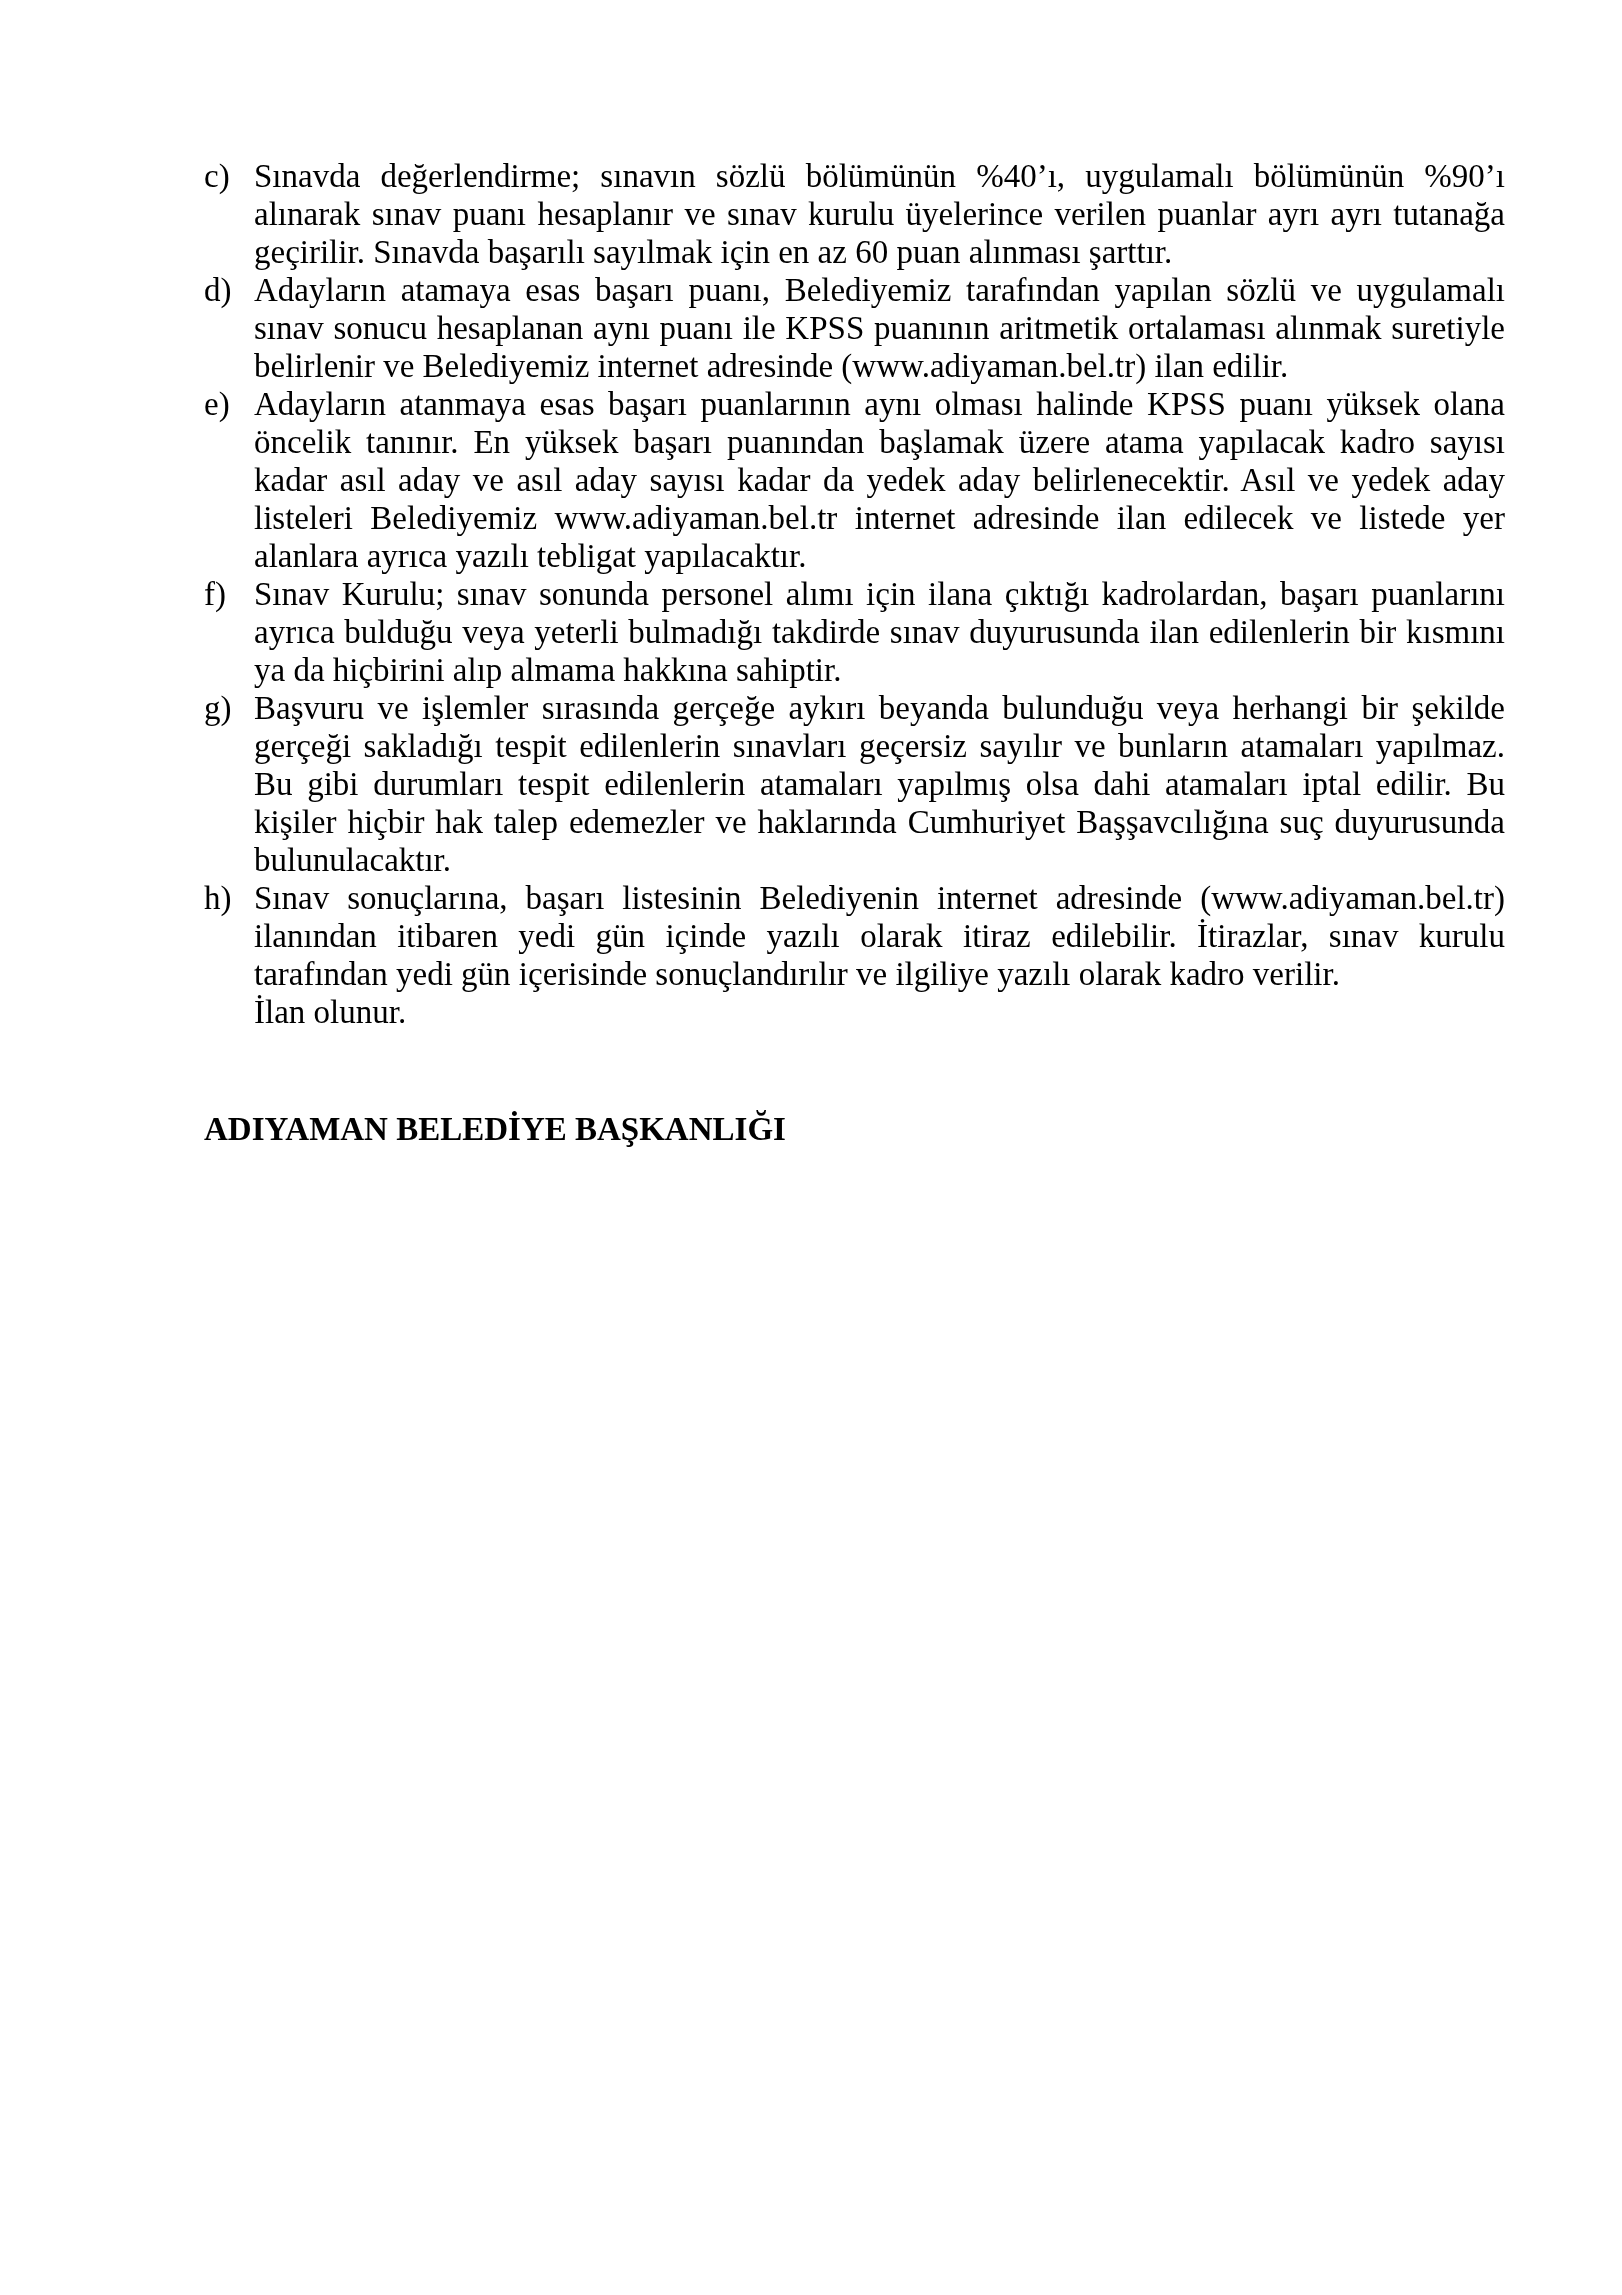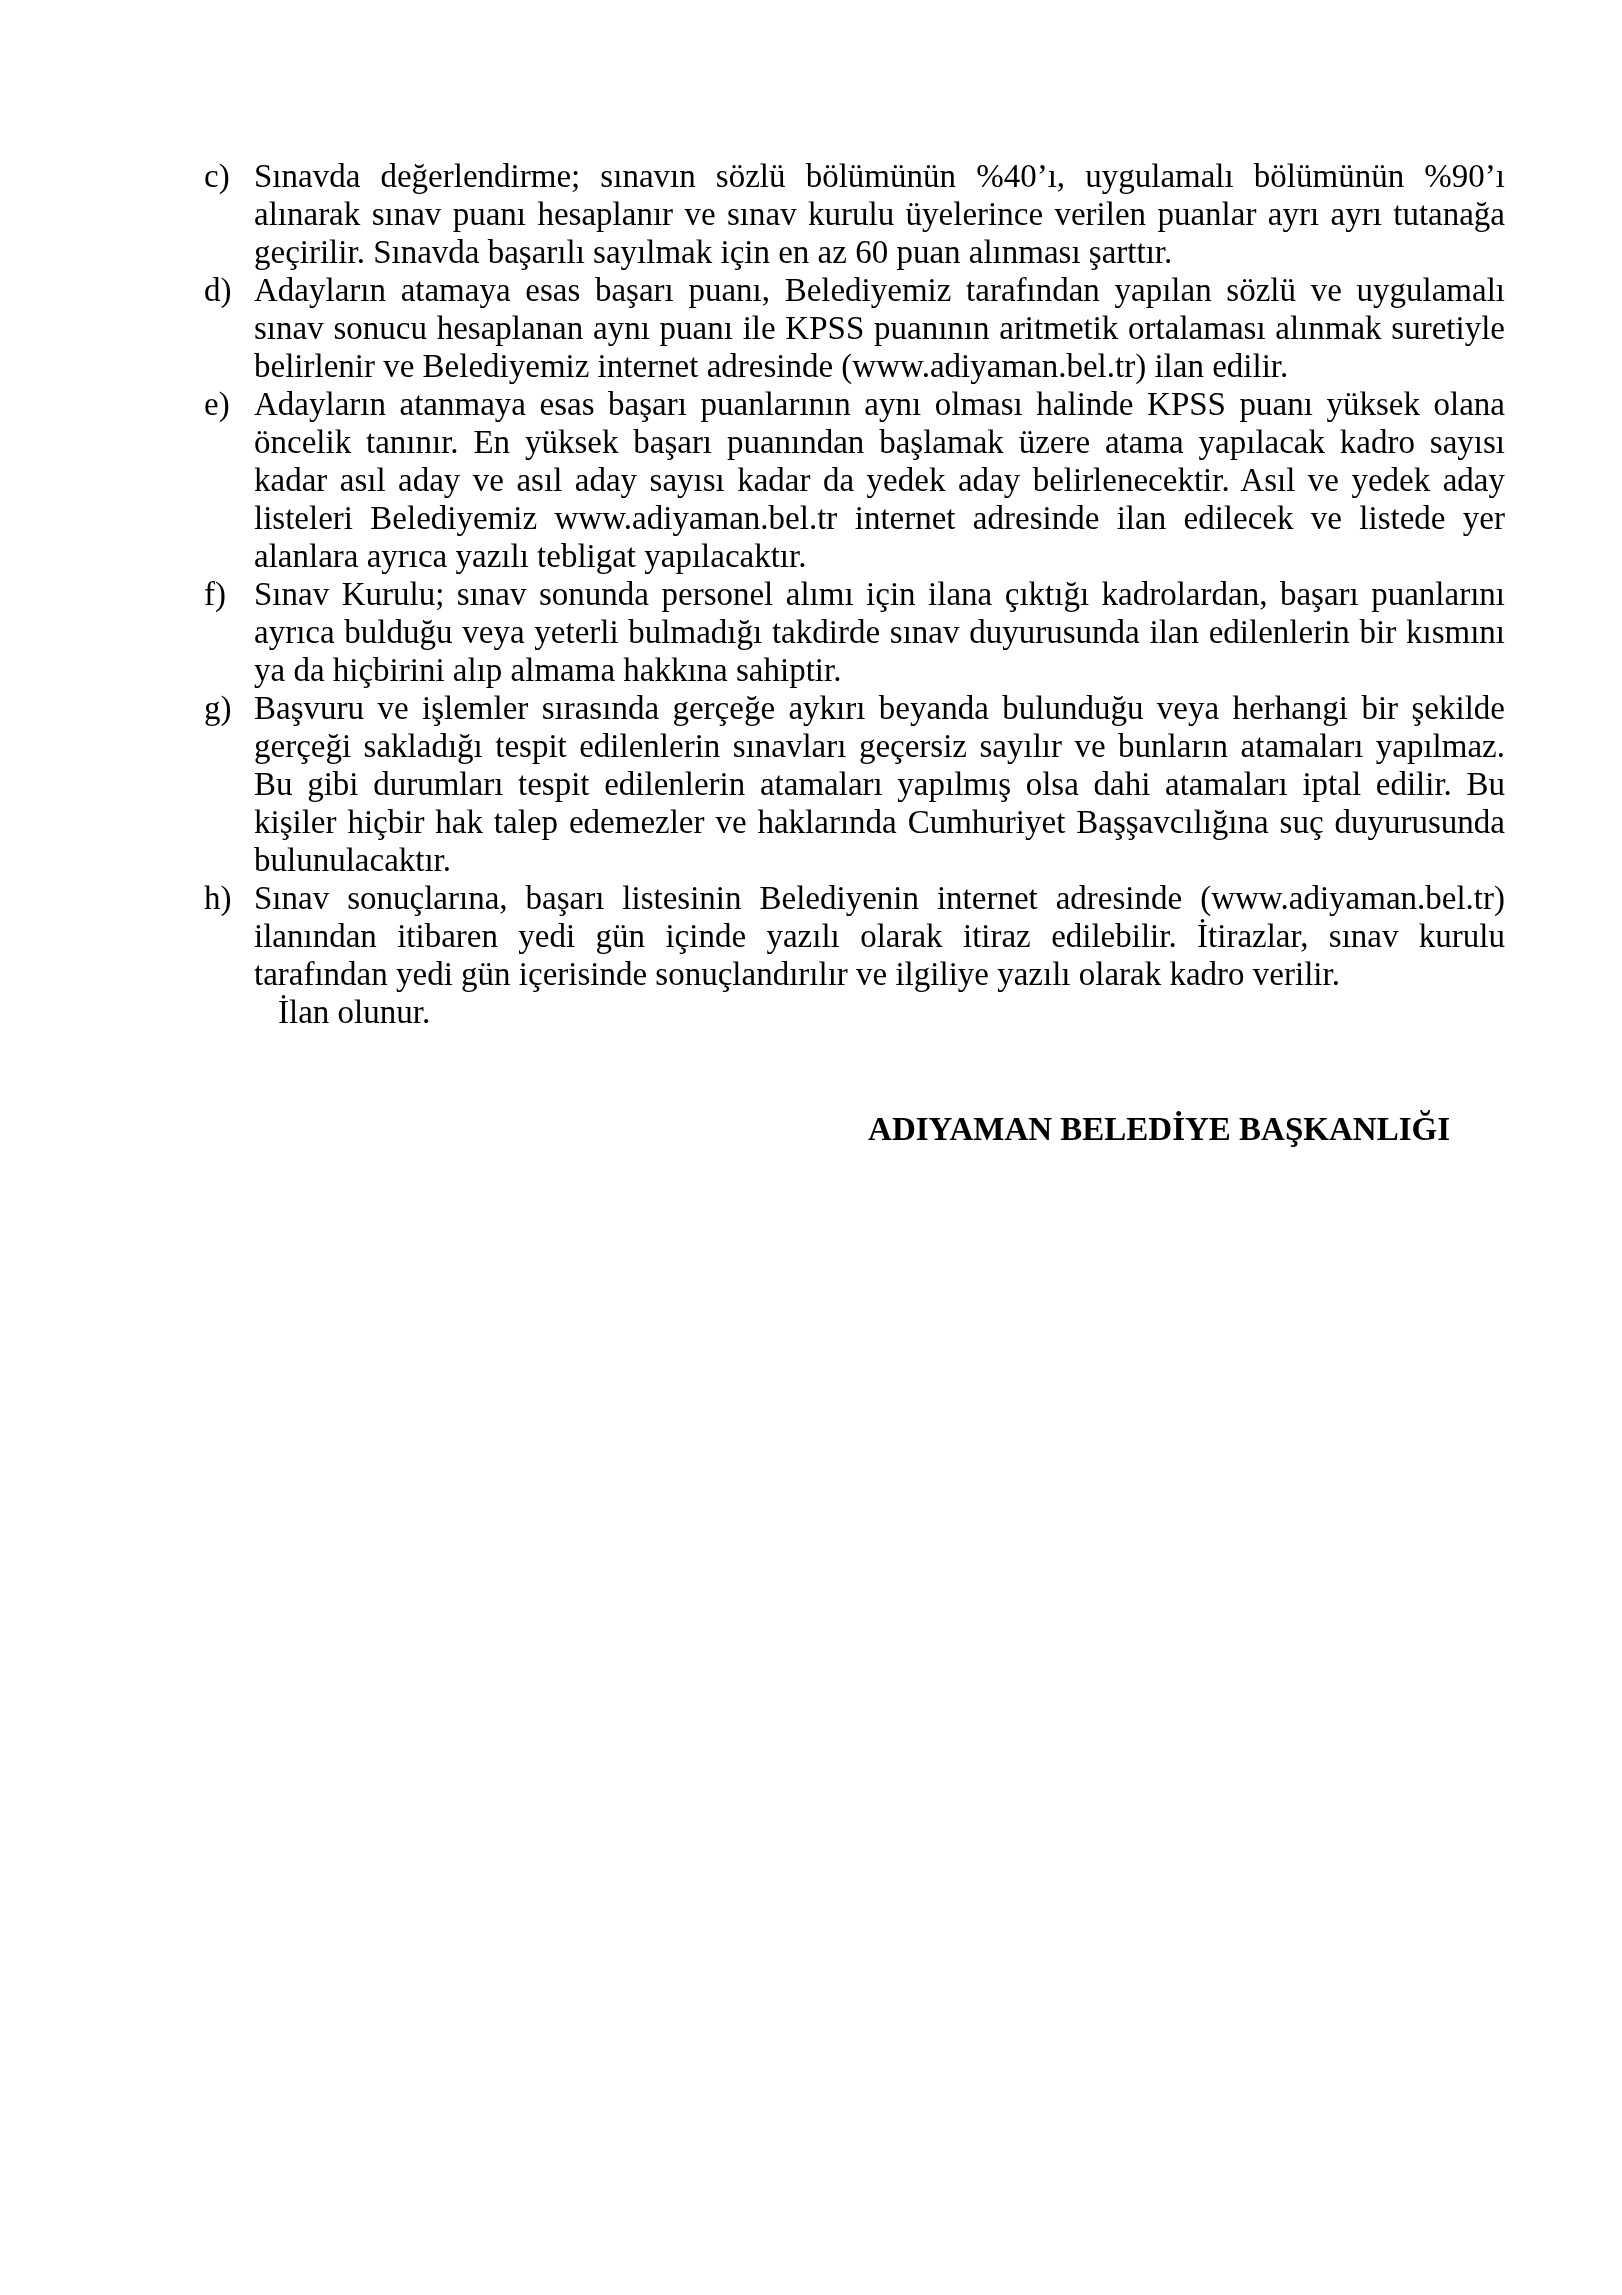--- a/index.html
+++ b/index.html
@@ -31,26 +31,25 @@
   .marker {
     flex: 0 0 50px;
     width: 50px;
   }
   .item-text {
     flex: 1 1 auto;
     text-align: justify;
     text-justify: inter-word;
   }
   .closing {
-    margin-left: 74px;
+    margin-left: 50px;
   }
   .signature {
     margin-top: 79px;
     font-weight: bold;
-    text-align: right;
     padding-right: 55px;
   }
 </style>
 </head>
 <body>
 
 <div class="page">
   <div class="content">
 
     <div class="list-item">

